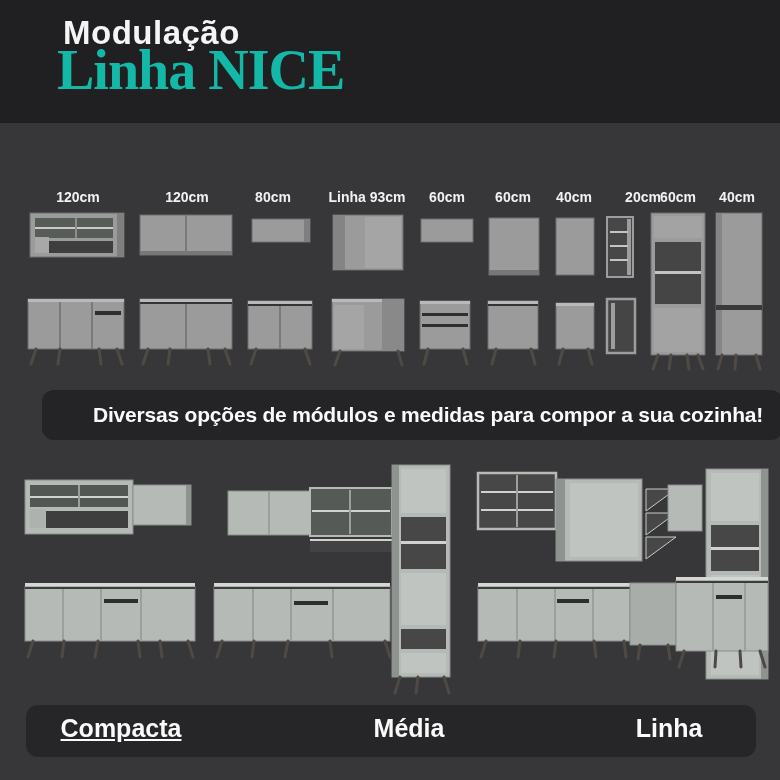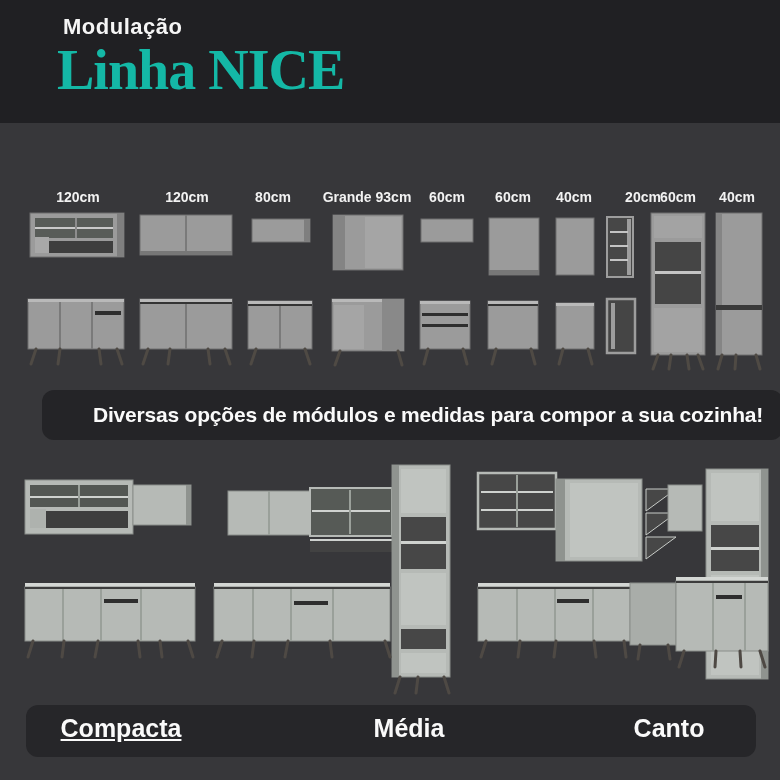--- a/index.html
+++ b/index.html
@@ -1,20 +1,20 @@
 <!DOCTYPE html>
 <html><head>
 <meta charset="utf-8">
 <style>
   html,body{margin:0;padding:0;}
   #app{position:relative;width:780px;height:780px;background:#37373a;overflow:hidden;
        font-family:"Liberation Sans",sans-serif;-webkit-font-smoothing:antialiased;}
   
   .header{position:absolute;left:0;top:0;width:780px;height:123px;background:#202023;}
-  .kicker{position:absolute;left:63px;top:14px;font-size:22px;font-weight:bold;color:#f5f5f5;letter-spacing:.5px;}
+  .kicker{position:absolute;left:63px;top:14px;font-size:33px;font-weight:bold;color:#f5f5f5;letter-spacing:.5px;}
   .title{position:absolute;left:57px;top:38px;font-size:56px;font-weight:bold;color:#14b8a6;
          font-family:Liberation Serif, serif;letter-spacing:-1px;}
   
   .size-label{position:absolute;top:189px;transform:translateX(-50%);font-size:14px;font-weight:bold;
               color:#f2f2f2;white-space:nowrap;}
   .modules-svg{position:absolute;left:0;top:123px;}
   
   .banner{position:absolute;left:42px;top:390px;width:710px;height:50px;background:#242427;border-radius:12px;
           display:flex;align-items:center;justify-content:center;padding-left:31px;}
   .banner span{font-size:21px;font-weight:600;color:#fafafa;white-space:nowrap;letter-spacing:-.2px;}
@@ -32,21 +32,21 @@
 <div id="app">
 
   <div class="header">
     <div class="kicker">Modulação</div>
     <div class="title">Linha NICE</div>
   </div>
 
   <span class="size-label" style="left:78px">120cm</span>
   <span class="size-label" style="left:187px">120cm</span>
   <span class="size-label" style="left:273px">80cm</span>
-  <span class="size-label" style="left:367px">Grande 93cm</span>
+  <span class="size-label" style="left:367px">Linha 93cm</span>
   <span class="size-label" style="left:447px">60cm</span>
   <span class="size-label" style="left:513px">60cm</span>
   <span class="size-label" style="left:574px">40cm</span>
   <span class="size-label" style="left:643px">20cm</span>
   <span class="size-label" style="left:678px">60cm</span>
   <span class="size-label" style="left:737px">40cm</span>
 
   <svg class="modules-svg" width="780" height="249" viewBox="0 0 780 249">
 
     <g>
@@ -242,15 +242,15 @@
       <rect x="712" y="128" width="2" height="68" fill="#9aa09a"></rect>
       <rect x="744" y="128" width="2" height="68" fill="#9aa09a"></rect>
       <rect x="716" y="140" width="26" height="4" fill="#2e2e2e"></rect>
       <path d="M486 186 l-5 16 M520 186 l-2 16 M556 186 l-2 16 M594 186 l2 16 M624 186 l2 16 M640 190 l-2 14 M668 190 l2 14 M684 196 l-5 16 M760 196 l5 16 M716 196 l-1 16 M740 196 l1 16" stroke="#4e4944" stroke-width="3" stroke-linecap="round" fill="none"></path>
     </g>
   </svg>
 
   <div class="bottom-bar"></div>
   <span class="kitchen-size ks-0">Compacta</span>
   <span class="kitchen-size ks-1">Média</span>
-  <span class="kitchen-size ks-2">Canto</span>
+  <span class="kitchen-size ks-2">Linha</span>
 
 </div>
 
 </body></html>

